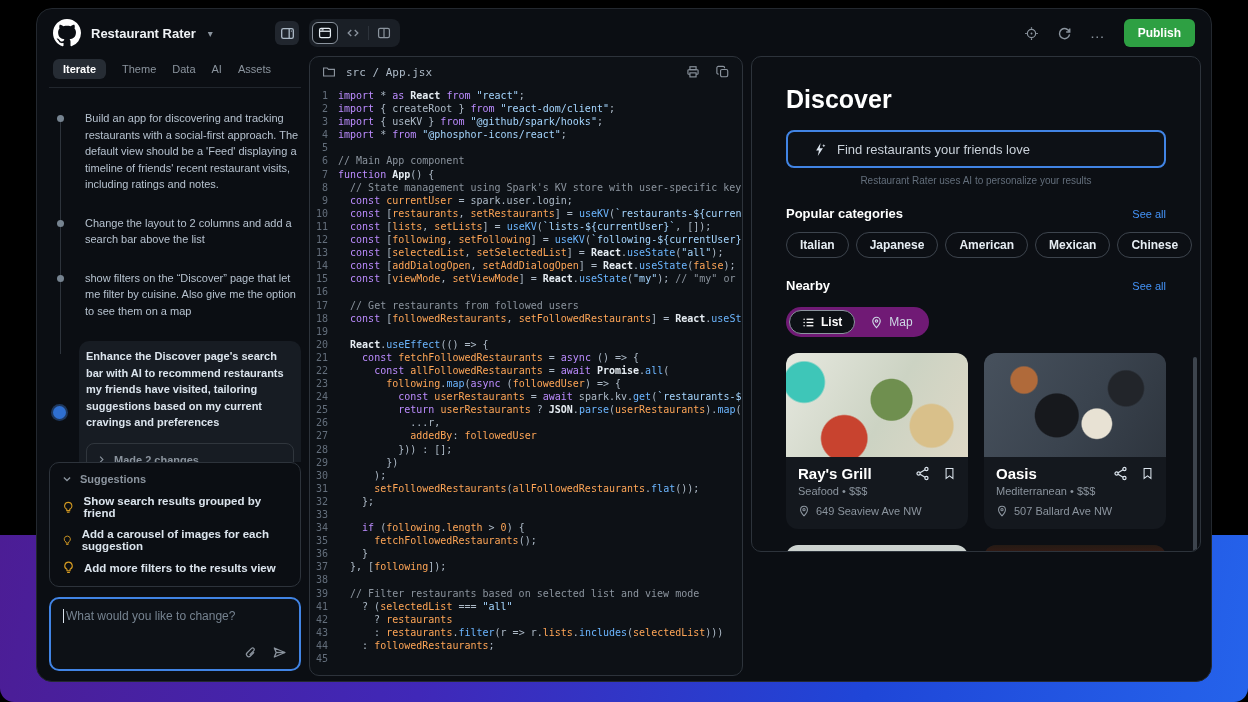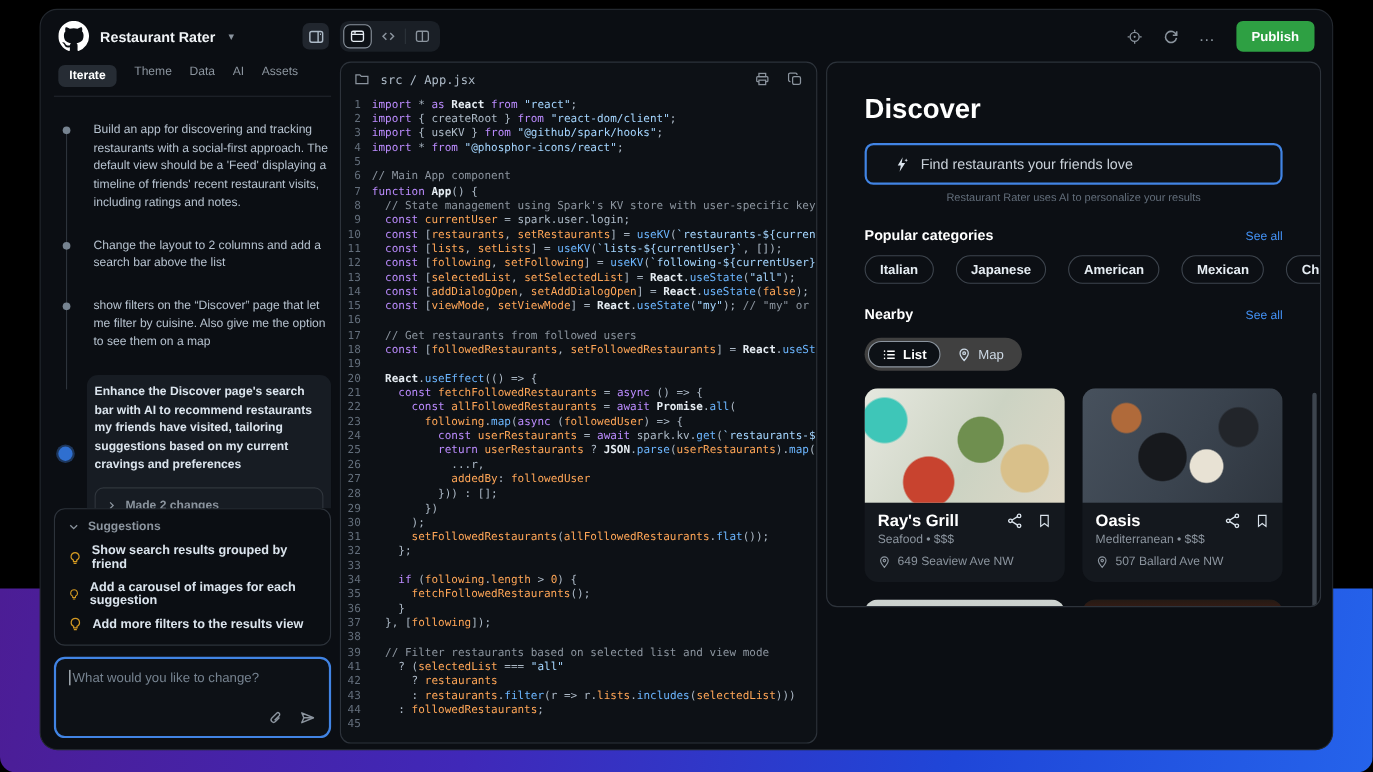--- a/index.html
+++ b/index.html
@@ -25,21 +25,21 @@
   .seg{position:absolute;left:272px;top:10px;display:flex;align-items:center;background:#1a1f26;border-radius:8px;padding:3px;gap:2px;}
   .seg .seg-item{width:26px;height:22px;display:flex;align-items:center;justify-content:center;color:#8b949e;border-radius:6px;border:1px solid transparent;}
   .seg .seg-item.sel{background:#0d1116;border-color:#8b949e;color:#e6edf3;}
   .seg .sep{width:1px;height:14px;background:#2d333b;}
   .top-right{margin-left:auto;display:flex;align-items:center;gap:18px;}
   .more{color:#8b949e;font-size:15px;letter-spacing:1px;line-height:10px;}
   .publish{background:var(--publish-green);color:#fff;font-size:12px;font-weight:bold;border:none;border-radius:6px;padding:7px 14px;cursor:pointer;}
 
   
   .chat{position:absolute;left:12px;top:48px;width:252px;bottom:10px;display:flex;flex-direction:column;}
-  .tabs{display:flex;gap:16px;padding:2px 4px 8px 4px;border-bottom:1px solid #21262d;}
+  .tabs{display:flex;align-items:center;gap:16px;padding:2px 4px 8px 4px;border-bottom:1px solid #21262d;}
   .tab{font-size:11px;color:#8b949e;cursor:pointer;}
   .tab.active{background:#262c34;color:#fff;font-weight:bold;padding:4px 10px;border-radius:6px;}
   .prompts{position:relative;flex:1;padding:22px 0 0 0;overflow:hidden;}
   .tl-line{position:absolute;left:11px;top:32px;width:1px;height:234px;background:#2d333b;}
   .prompt{position:relative;padding-left:36px;margin-bottom:22px;font-size:11px;line-height:1.5;color:#b6c2cf;}
   .prompt .dot{position:absolute;left:8px;top:5px;width:7px;height:7px;border-radius:50%;background:#768390;}
   .prompt-active{position:relative;padding-left:30px;margin-bottom:18px;}
   .prompt-active .dot-active{position:absolute;left:4px;top:calc(50% - 7px);width:13px;height:13px;border-radius:50%;background:#2f6fd0;box-shadow:0 0 0 2px rgba(65,132,228,.35);}
   .prompt-card{background:#171c23;border-radius:10px;padding:7px;font-size:11px;line-height:1.5;color:#dbe4ed;font-weight:600;}
   .changes{display:flex;align-items:center;gap:8px;margin-top:12px;border:1px solid #30363d;border-radius:8px;padding:8px 10px;color:#8b949e;font-size:11px;cursor:pointer;}
@@ -69,24 +69,24 @@
   .preview{position:absolute;left:714px;top:47px;width:450px;height:496px;border:1px solid #2d333b;border-radius:10px;
     background:#0c0f14;overflow:hidden;padding:24px 34px;}
   .pv-title{font-size:25px;font-weight:bold;color:#fff;margin:4px 0 16px;}
   .search{display:flex;align-items:center;gap:10px;height:38px;border:2px solid var(--accent-blue);border-radius:8px;padding:0 24px;background:#0d1116;}
   .search input{flex:1;background:transparent;border:none;outline:none;color:#c9d1d9;font-size:13px;font-family:"Liberation Sans",sans-serif;}
   .search input::placeholder{color:#c9d1d9;}
   .helper{font-size:10px;color:#636e7b;text-align:center;margin-top:7px;}
   .sec-row{display:flex;align-items:baseline;justify-content:space-between;margin-top:20px;}
   .sec-row h2{font-size:13px;font-weight:bold;color:#fff;}
   .see-all{font-size:11px;color:var(--link-blue);cursor:pointer;}
-  .chips{display:flex;gap:20px;margin-top:11px;}
+  .chips{display:flex;gap:7px;margin-top:11px;}
   .chip{border:1.5px solid #3d444d;border-radius:999px;padding:5px 13px;font-size:12px;font-weight:600;color:#e6edf3;cursor:pointer;}
   .toggle-wrap{margin-top:14px;}
-  .toggle{display:inline-flex;align-items:center;background:#404040;border-radius:999px;padding:3px;gap:2px;justify-content:flex-end;}
+  .toggle{display:inline-flex;align-items:center;background:#701a75;border-radius:999px;padding:3px;gap:2px;justify-content:flex-end;}
   .tg{display:flex;align-items:center;gap:6px;border-radius:999px;padding:4px 12px;font-size:12px;color:#cdd9e5;cursor:pointer;border:1px solid transparent;}
   .tg.sel{background:#0d1116;border-color:#8b949e;color:#fff;font-weight:bold;}
   .grid{display:grid;grid-template-columns:1fr 1fr;gap:16px;margin-top:16px;}
   .card{background:#14181e;border-radius:12px;overflow:hidden;cursor:pointer;}
   .card-img{height:104px;background:#333;}
   .card-body{padding:8px 12px 12px;}
   .card-name-row{display:flex;align-items:center;}
   .card-name{font-size:15px;font-weight:bold;color:#fff;}
   .card-icons{margin-left:auto;display:flex;gap:13px;color:#dbe4ed;align-items:center;}
   .card-meta{font-size:11px;color:#8b949e;margin-top:3px;}

